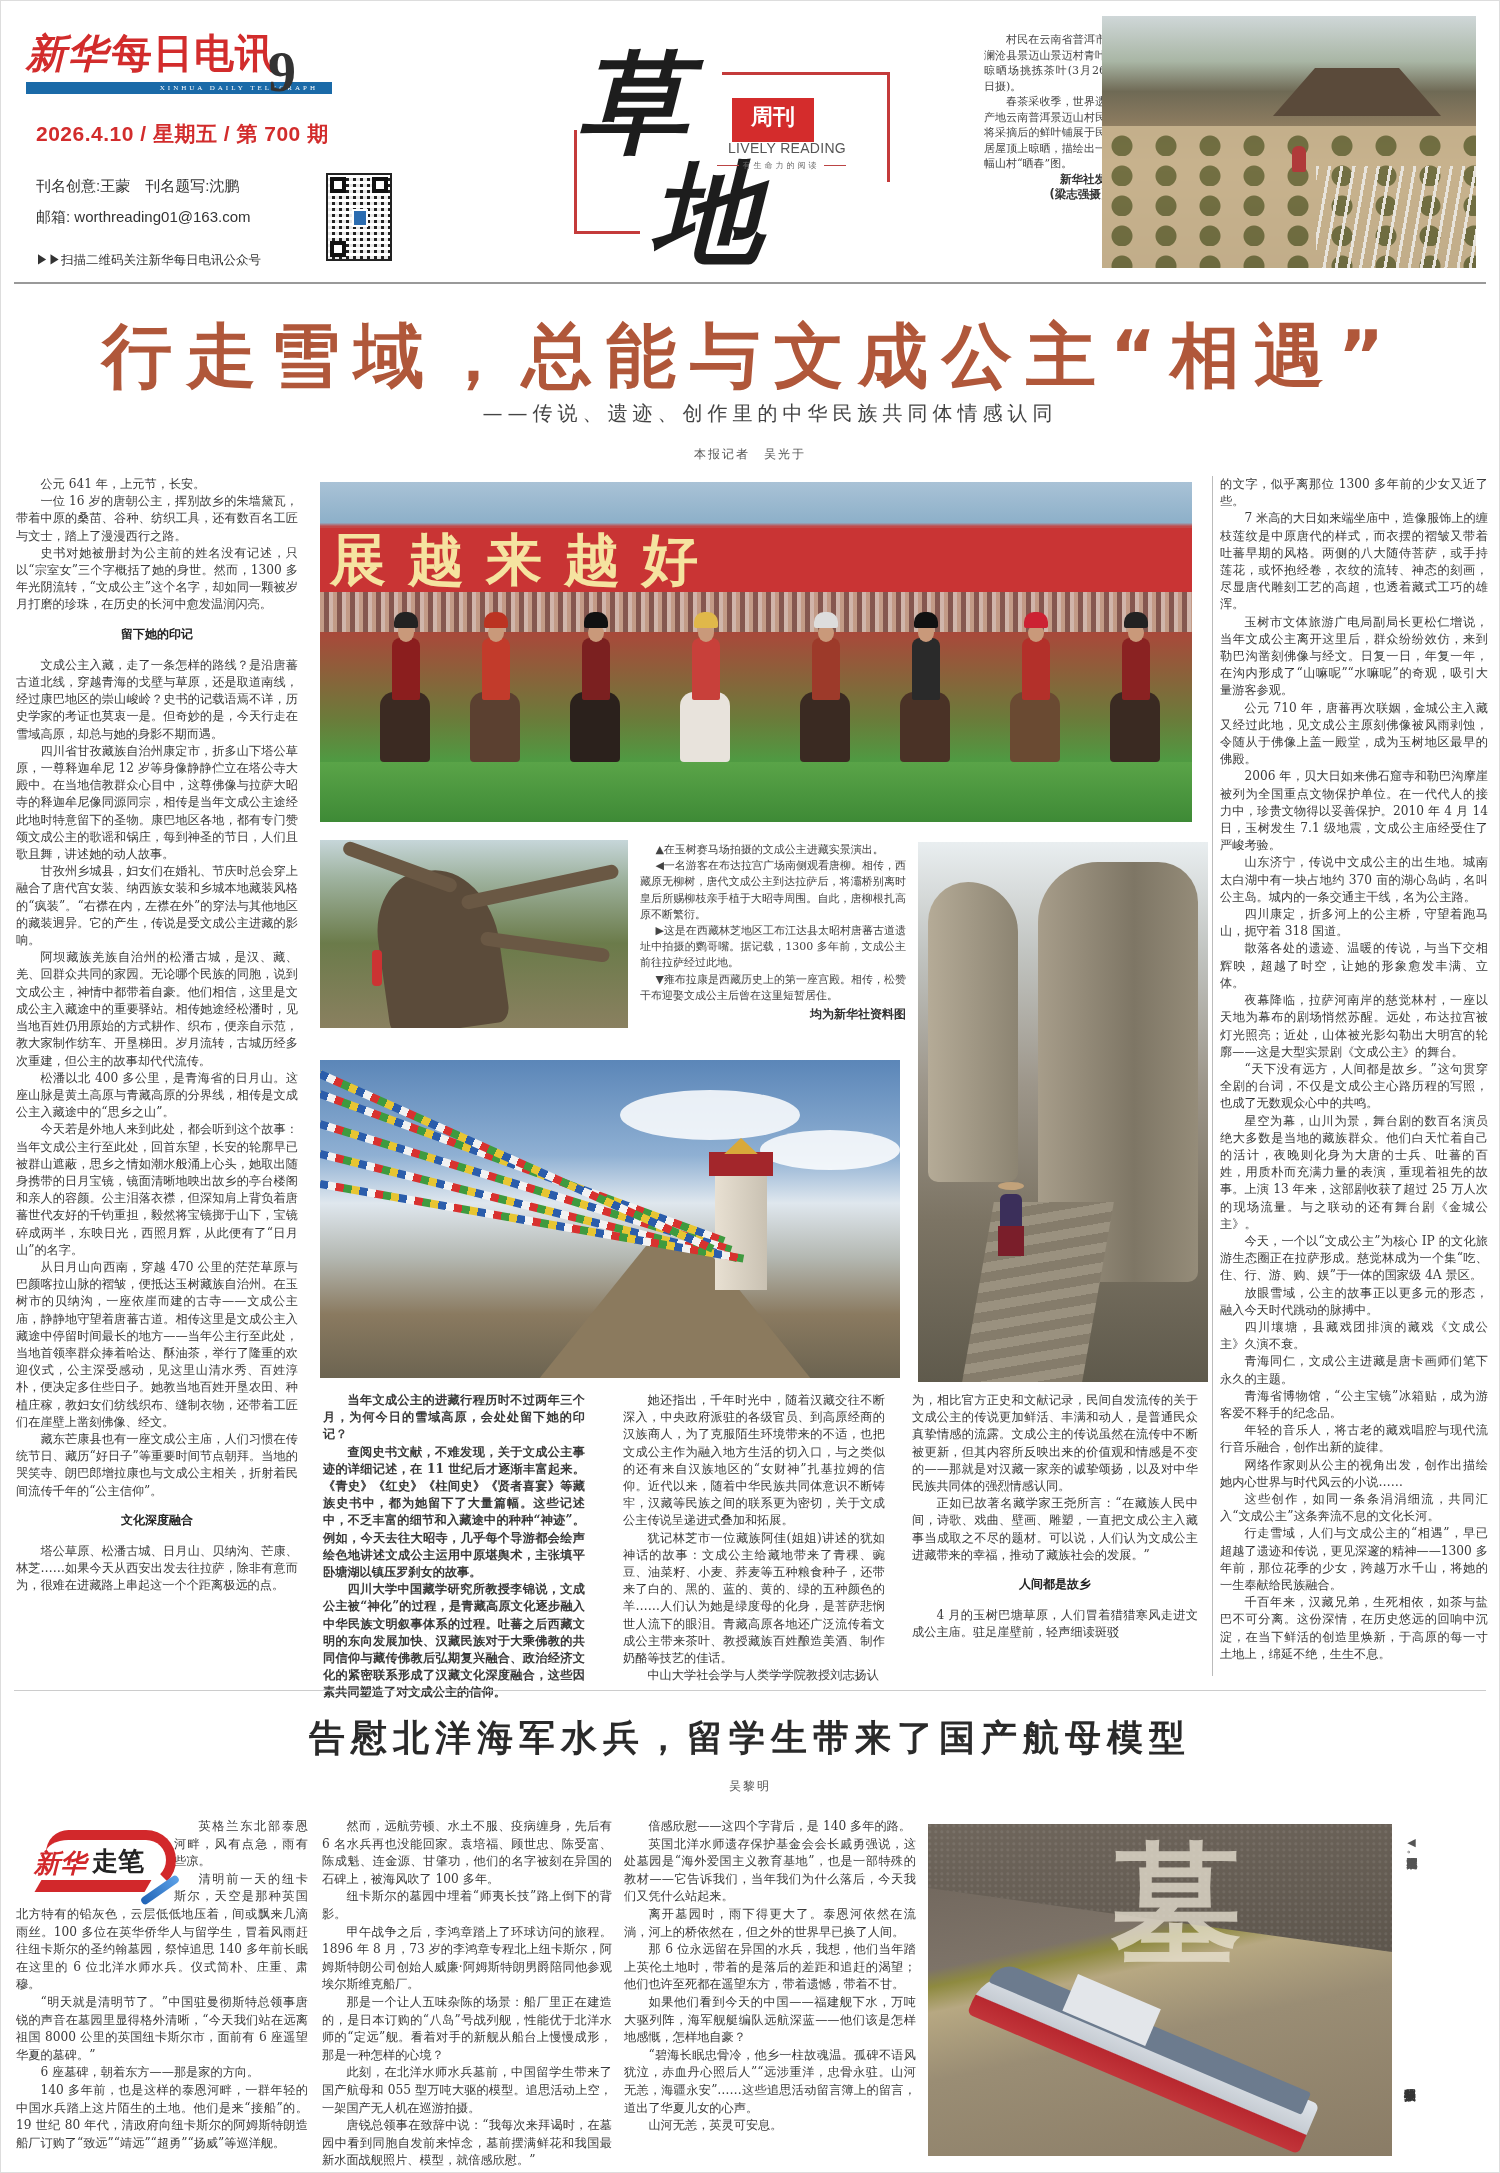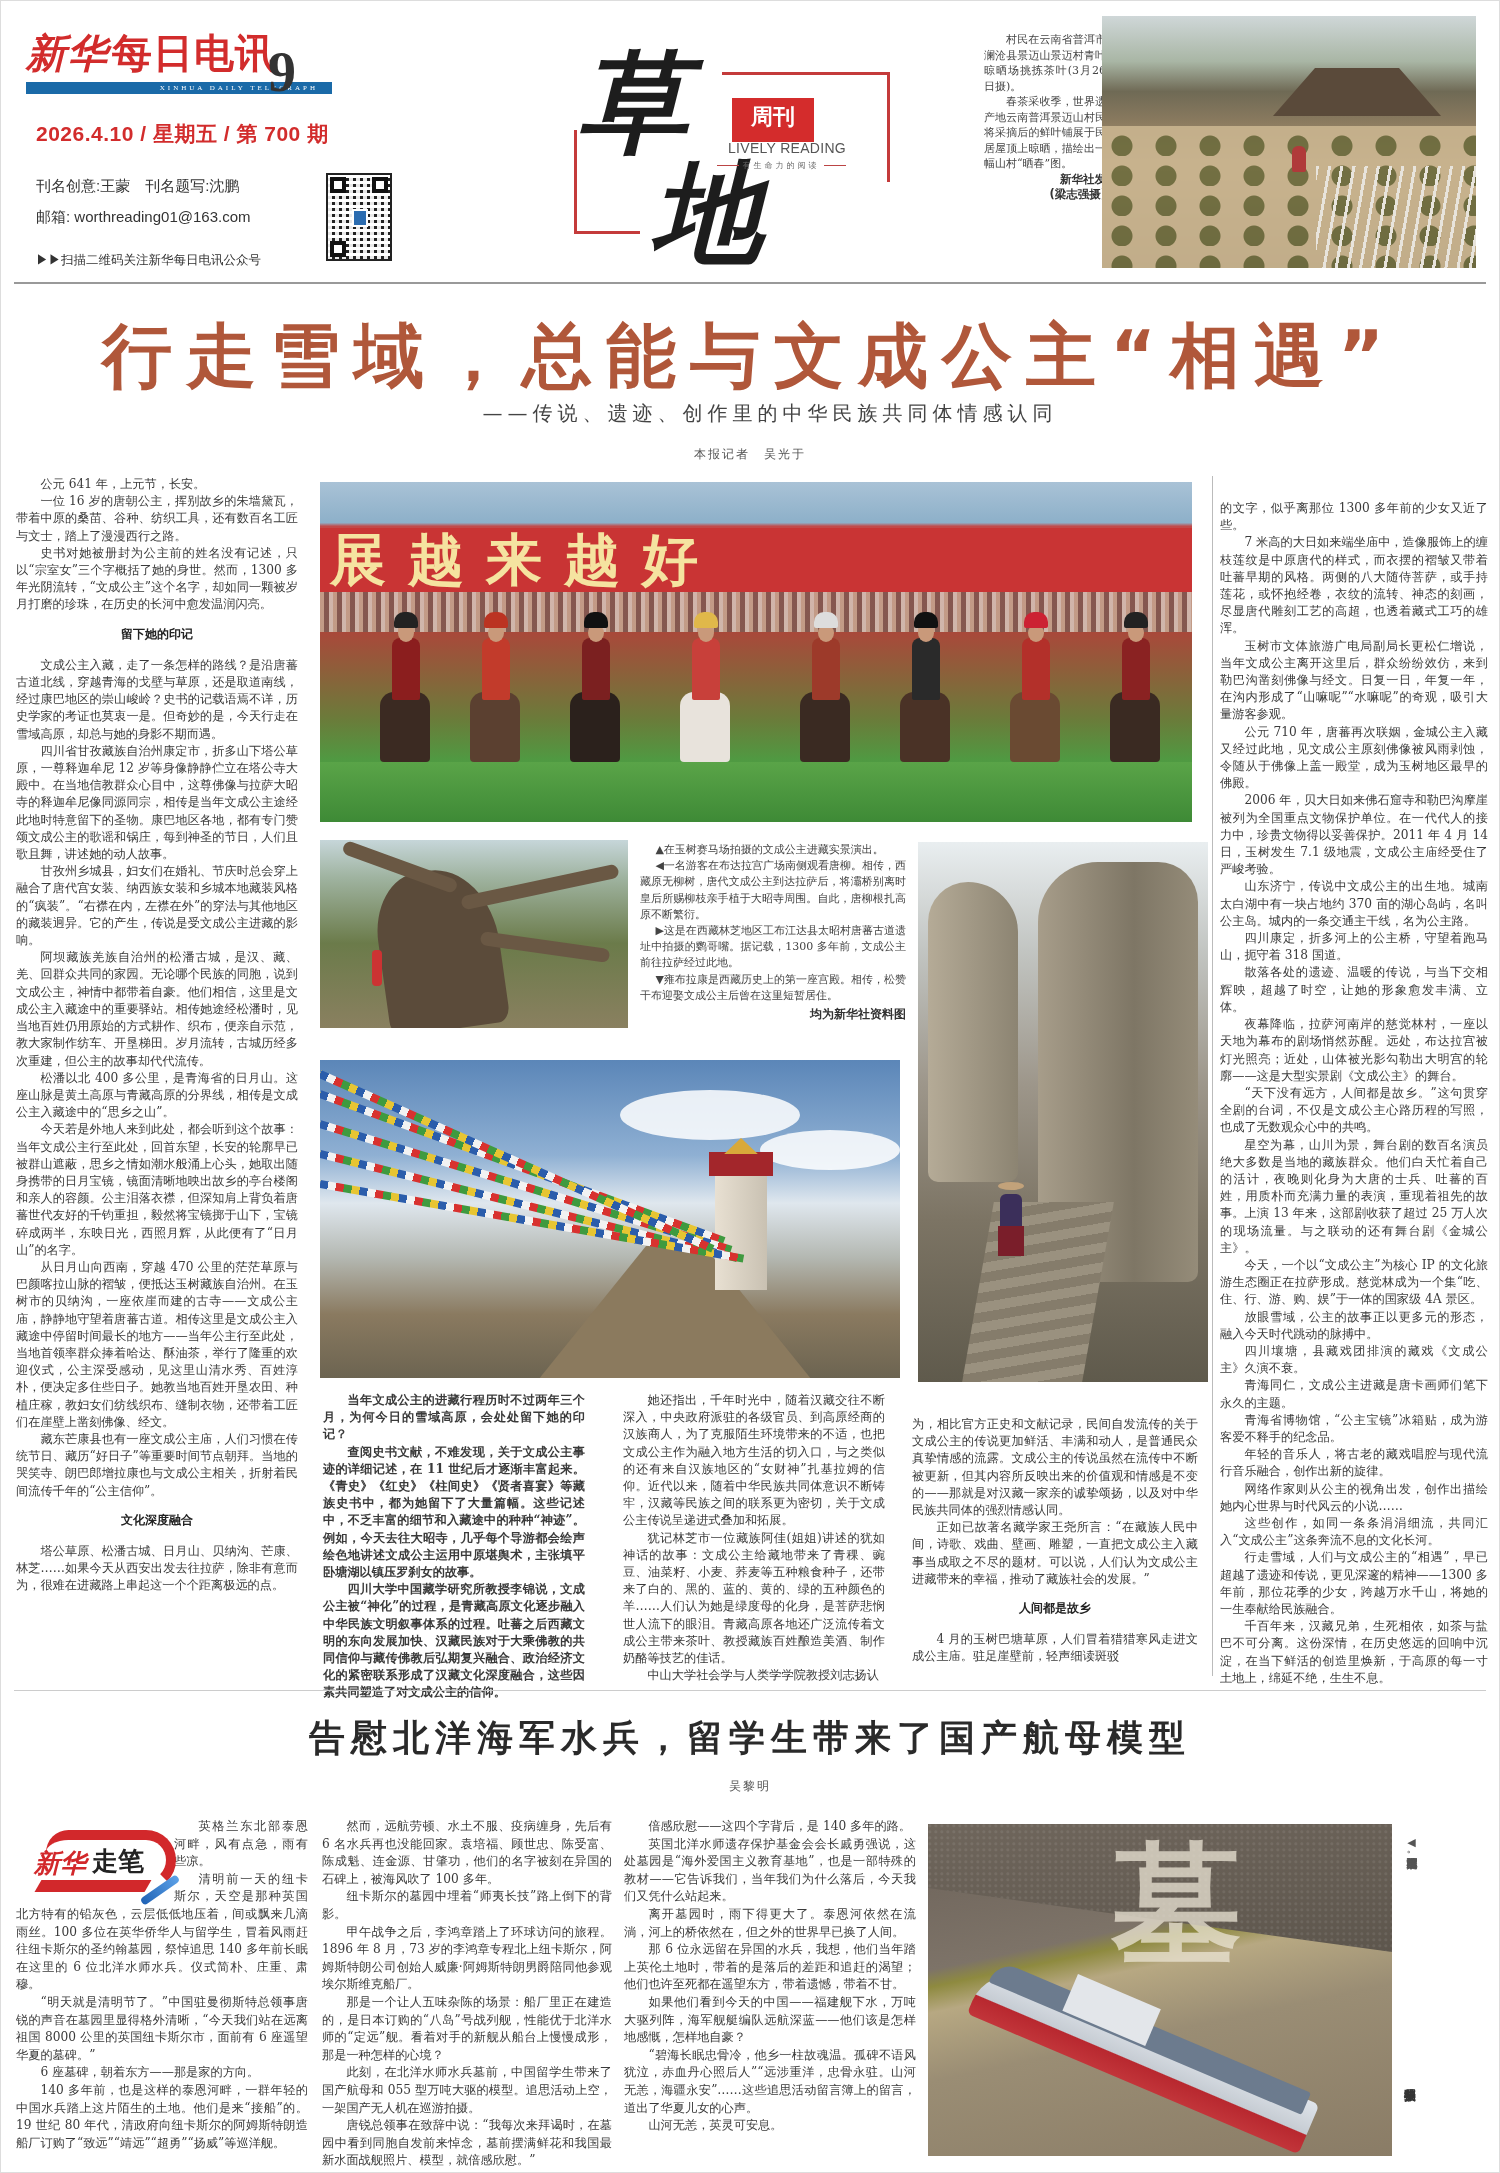--- a/index.html
+++ b/index.html
@@ -54,21 +54,21 @@
   .rule-top { left: 14px; top: 282px; width: 1472px; height: 2px; background: #999; }
 
   
   .headline { left: 0; top: 310px; width: 1500px; text-align: center; font-family: "DejaVu Sans", sans-serif; font-weight: bold; font-size: 70px; color: #b0573a; letter-spacing: 14px; }
   .subhead { left: 0; top: 400px; width: 1500px; text-align: center; padding-left: 40px; font-family: "DejaVu Sans", sans-serif; font-size: 20px; color: #444; letter-spacing: 5px; }
   .byline { left: 0; top: 446px; width: 1500px; text-align: center; font-size: 12px; color: #555; letter-spacing: 2px; }
 
   
   .col { font-size: 12.2px; line-height: 17.2px; color: #3a3a3a; text-align: justify; }
   .col p { text-indent: 2em; }
-  .col p.noindent { text-indent: 0; margin-top: 24px; }
+  .col p.noindent { text-indent: 0; }
   .col h3 { font-family: "DejaVu Sans", sans-serif; font-weight: bold; font-size: 12px; text-align: center; color: #222; margin: 12px 0 14px; }
   .col-1 { left: 16px; top: 476px; width: 282px; }
   .col-r { left: 1220px; top: 476px; width: 268px; }
   .col-m1 { left: 323px; top: 1392px; width: 262px; font-weight: bold; }
   .col-m2 { left: 623px; top: 1392px; width: 262px; }
   .col-m3 { left: 912px; top: 1392px; width: 286px; }
 
   .vsep { width: 1px; background: #bbb; }
 
   
@@ -326,21 +326,21 @@
   <p>正如已故著名藏学家王尧所言：“在藏族人民中间，诗歌、戏曲、壁画、雕塑，一直把文成公主入藏事当成取之不尽的题材。可以说，人们认为文成公主进藏带来的幸福，推动了藏族社会的发展。”</p>
   <h3>人间都是故乡</h3>
   <p>4 月的玉树巴塘草原，人们冒着猎猎寒风走进文成公主庙。驻足崖壁前，轻声细读斑驳</p>
 </div>
 
 <div class="abs col col-r">
   <p class="noindent">的文字，似乎离那位 1300 多年前的少女又近了些。</p>
   <p>7 米高的大日如来端坐庙中，造像服饰上的缠枝莲纹是中原唐代的样式，而衣摆的褶皱又带着吐蕃早期的风格。两侧的八大随侍菩萨，或手持莲花，或怀抱经卷，衣纹的流转、神态的刻画，尽显唐代雕刻工艺的高超，也透着藏式工巧的雄浑。</p>
   <p>玉树市文体旅游广电局副局长更松仁增说，当年文成公主离开这里后，群众纷纷效仿，来到勒巴沟凿刻佛像与经文。日复一日，年复一年，在沟内形成了“山嘛呢”“水嘛呢”的奇观，吸引大量游客参观。</p>
   <p>公元 710 年，唐蕃再次联姻，金城公主入藏又经过此地，见文成公主原刻佛像被风雨剥蚀，令随从于佛像上盖一殿堂，成为玉树地区最早的佛殿。</p>
-  <p>2006 年，贝大日如来佛石窟寺和勒巴沟摩崖被列为全国重点文物保护单位。在一代代人的接力中，珍贵文物得以妥善保护。2011 年 4 月 14 日，玉树发生 7.1 级地震，文成公主庙经受住了严峻考验。</p>
+  <p>2006 年，贝大日如来佛石窟寺和勒巴沟摩崖被列为全国重点文物保护单位。在一代代人的接力中，珍贵文物得以妥善保护。2010 年 4 月 14 日，玉树发生 7.1 级地震，文成公主庙经受住了严峻考验。</p>
   <p>山东济宁，传说中文成公主的出生地。城南太白湖中有一块占地约 370 亩的湖心岛屿，名叫公主岛。城内的一条交通主干线，名为公主路。</p>
   <p>四川康定，折多河上的公主桥，守望着跑马山，扼守着 318 国道。</p>
   <p>散落各处的遗迹、温暖的传说，与当下交相辉映，超越了时空，让她的形象愈发丰满、立体。</p>
   <p>夜幕降临，拉萨河南岸的慈觉林村，一座以天地为幕布的剧场悄然苏醒。远处，布达拉宫被灯光照亮；近处，山体被光影勾勒出大明宫的轮廓——这是大型实景剧《文成公主》的舞台。</p>
   <p>“天下没有远方，人间都是故乡。”这句贯穿全剧的台词，不仅是文成公主心路历程的写照，也成了无数观众心中的共鸣。</p>
   <p>星空为幕，山川为景，舞台剧的数百名演员绝大多数是当地的藏族群众。他们白天忙着自己的活计，夜晚则化身为大唐的士兵、吐蕃的百姓，用质朴而充满力量的表演，重现着祖先的故事。上演 13 年来，这部剧收获了超过 25 万人次的现场流量。与之联动的还有舞台剧《金城公主》。</p>
   <p>今天，一个以“文成公主”为核心 IP 的文化旅游生态圈正在拉萨形成。慈觉林成为一个集“吃、住、行、游、购、娱”于一体的国家级 4A 景区。</p>
   <p>放眼雪域，公主的故事正以更多元的形态，融入今天时代跳动的脉搏中。</p>
   <p>四川壤塘，县藏戏团排演的藏戏《文成公主》久演不衰。</p>
   <p>青海同仁，文成公主进藏是唐卡画师们笔下永久的主题。</p>

